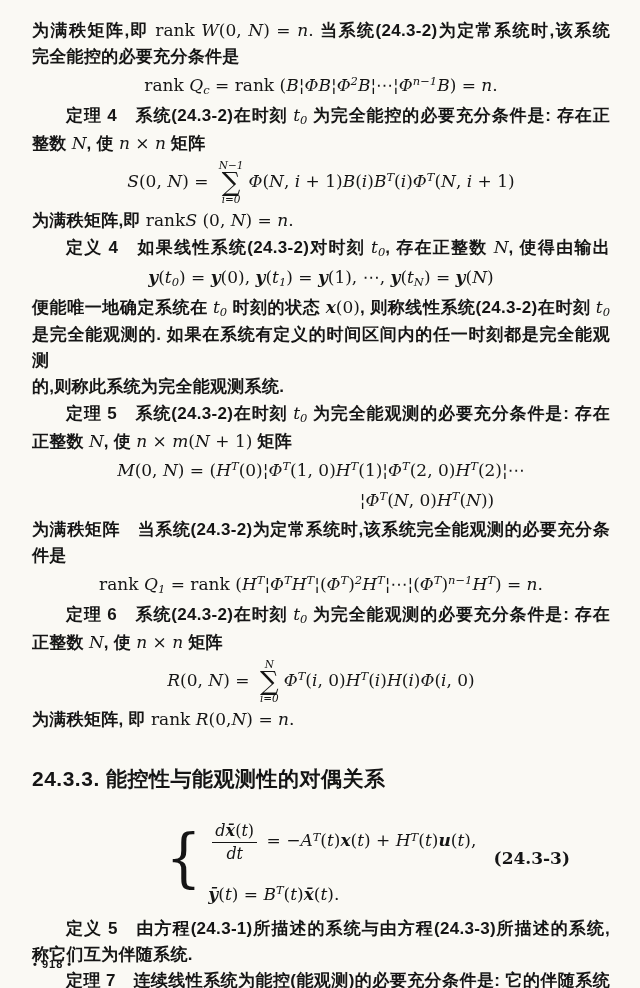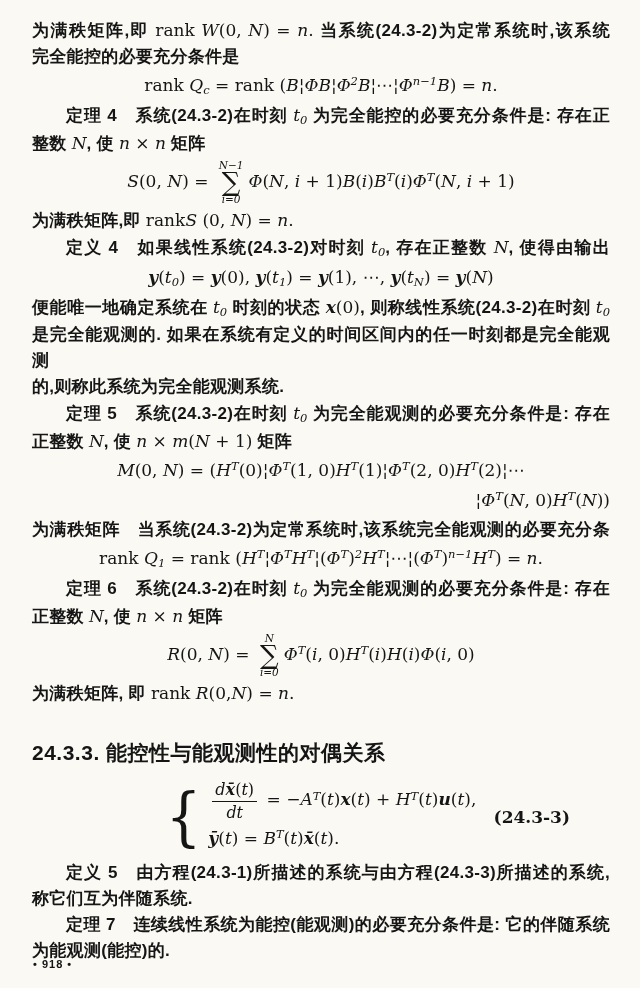--- a/index.html
+++ b/index.html
@@ -12,40 +12,40 @@
     box-sizing:border-box;
     padding:17px 30px 0 32px;
     font-family:"Liberation Sans",sans-serif;
     font-size:17px;
     overflow:hidden;
   }
   .line{line-height:26px;min-height:26px;}
   .line.fill{text-align:justify;text-align-last:justify;}
   .line.indent{text-indent:34px;}
   .formula{text-align:center;line-height:26px;margin:2px 0;}
-  .formula.cont{text-align:right;padding-left:212px;}
+  .formula.cont{text-align:center;padding-left:212px;}
   .tk-c{font-weight:600;letter-spacing:0.3px;text-align:right;}
   .tk-b{font-weight:800;letter-spacing:0.3px;}
   .tk-t{font-family:"DejaVu Serif","Liberation Serif",serif;}
   .tk-i{font-family:"DejaVu Serif","Liberation Serif",serif;font-style:italic;}
   .tk-bi{font-family:"DejaVu Serif","Liberation Serif",serif;font-style:italic;font-weight:700;}
   .tk-sup,.tk-sub{font-family:"DejaVu Serif","Liberation Serif",serif;font-style:italic;font-size:11.5px;}
   .tk-sup{position:relative;top:-6px;}
   .tk-sub{position:relative;top:3px;}
   .sum{display:inline-flex;flex-direction:column;align-items:center;vertical-align:middle;margin:0 5px;}
   .sum .top,.sum .bot{font-family:"DejaVu Serif",serif;font-style:italic;font-size:10.5px;line-height:1.15;}
   .sum .sig{font-family:"DejaVu Serif",serif;font-size:26px;line-height:0.85;}
   .frac{display:inline-flex;flex-direction:column;align-items:center;vertical-align:middle;margin:0 4px;line-height:1.2;font-size:16px;}
   .frac .num{border-bottom:1.5px solid currentColor;padding:0 3px 1px;}
   .frac .den{padding-top:1px;}
   .heading{font-size:21px;font-weight:800;margin:32px 0 13px;letter-spacing:0.5px;font-family:"Liberation Sans",sans-serif;}
   .system{position:relative;display:flex;justify-content:center;align-items:center;margin:6px 0;}
   .system .brace{font-family:"DejaVu Serif",serif;font-size:56px;font-weight:300;line-height:1;transform:scaleY(1.15);margin-right:7px;}
   .system .rows{display:flex;flex-direction:column;gap:3px;}
-  .system .row{line-height:27px;text-align:left;}
+  .system .row{line-height:27px;text-align:left;margin-top:15px;}
   .system .tag{position:absolute;right:40px;top:50%;transform:translateY(-50%);font-family:"DejaVu Serif",serif;font-weight:700;}
   .pagenum{position:absolute;left:33px;bottom:18px;font-weight:700;font-size:11px;letter-spacing:1px;}
 </style>
 </head>
 <body>
 
 <div class="page">
   <div>
       <div class="line fill"><span class="tk-c">为满秩矩阵,即 </span><span class="tk-t">rank </span><span class="tk-i">W</span><span class="tk-t">(0, </span><span class="tk-i">N</span><span class="tk-t">) = </span><span class="tk-i">n</span><span class="tk-t">. </span><span class="tk-c">当系统(24.3-2)为定常系统时,该系统</span></div>
       <div class="line"><span class="tk-c">完全能控的必要充分条件是</span></div>
@@ -61,20 +61,21 @@
       <div class="line fill indent"><span class="tk-b">定义 4</span><span class="tk-c">　如果线性系统(24.3-2)对时刻 </span><span class="tk-i">t</span><span class="tk-sub">0</span><span class="tk-c">, 存在正整数 </span><span class="tk-i">N</span><span class="tk-c">, 使得由输出</span></div>
       <div class="formula"><span class="tk-bi">y</span><span class="tk-t">(</span><span class="tk-i">t</span><span class="tk-sub">0</span><span class="tk-t">) = </span><span class="tk-bi">y</span><span class="tk-t">(0), </span><span class="tk-bi">y</span><span class="tk-t">(</span><span class="tk-i">t</span><span class="tk-sub">1</span><span class="tk-t">) = </span><span class="tk-bi">y</span><span class="tk-t">(1), ⋯, </span><span class="tk-bi">y</span><span class="tk-t">(</span><span class="tk-i">t</span><span class="tk-sub">N</span><span class="tk-t">) = </span><span class="tk-bi">y</span><span class="tk-t">(</span><span class="tk-i">N</span><span class="tk-t">)</span></div>
       <div class="line fill"><span class="tk-c">便能唯一地确定系统在 </span><span class="tk-i">t</span><span class="tk-sub">0</span><span class="tk-c"> 时刻的状态 </span><span class="tk-bi">x</span><span class="tk-t">(0)</span><span class="tk-c">, 则称线性系统(24.3-2)在时刻 </span><span class="tk-i">t</span><span class="tk-sub">0</span></div>
       <div class="line fill"><span class="tk-c">是完全能观测的. 如果在系统有定义的时间区间内的任一时刻都是完全能观测</span></div>
       <div class="line"><span class="tk-c">的,则称此系统为</span><span class="tk-b">完全能观测系统</span><span class="tk-c">.</span></div>
       <div class="line fill indent"><span class="tk-b">定理 5</span><span class="tk-c">　系统(24.3-2)在时刻 </span><span class="tk-i">t</span><span class="tk-sub">0</span><span class="tk-c"> 为完全能观测的必要充分条件是: 存在</span></div>
       <div class="line"><span class="tk-c">正整数 </span><span class="tk-i">N</span><span class="tk-c">, 使 </span><span class="tk-i">n</span><span class="tk-t"> × </span><span class="tk-i">m</span><span class="tk-t">(</span><span class="tk-i">N</span><span class="tk-t"> + 1)</span><span class="tk-c"> 矩阵</span></div>
       <div class="formula"><span class="tk-i">M</span><span class="tk-t">(0, </span><span class="tk-i">N</span><span class="tk-t">) = (</span><span class="tk-i">H</span><span class="tk-sup">T</span><span class="tk-t">(0)¦</span><span class="tk-i">Φ</span><span class="tk-sup">T</span><span class="tk-t">(1, 0)</span><span class="tk-i">H</span><span class="tk-sup">T</span><span class="tk-t">(1)¦</span><span class="tk-i">Φ</span><span class="tk-sup">T</span><span class="tk-t">(2, 0)</span><span class="tk-i">H</span><span class="tk-sup">T</span><span class="tk-t">(2)¦⋯</span></div>
       <div class="formula cont"><span class="tk-t">¦</span><span class="tk-i">Φ</span><span class="tk-sup">T</span><span class="tk-t">(</span><span class="tk-i">N</span><span class="tk-t">, 0)</span><span class="tk-i">H</span><span class="tk-sup">T</span><span class="tk-t">(</span><span class="tk-i">N</span><span class="tk-t">))</span></div>
       <div class="line fill"><span class="tk-c">为满秩矩阵　当系统(24.3-2)为定常系统时,该系统完全能观测的必要充分条</span></div>
+      <div class="line"><span class="tk-c">件是</span></div>
       <div class="formula"><span class="tk-t">rank </span><span class="tk-i">Q</span><span class="tk-sub">1</span><span class="tk-t"> = rank (</span><span class="tk-i">H</span><span class="tk-sup">T</span><span class="tk-t">¦</span><span class="tk-i">Φ</span><span class="tk-sup">T</span><span class="tk-i">H</span><span class="tk-sup">T</span><span class="tk-t">¦(</span><span class="tk-i">Φ</span><span class="tk-sup">T</span><span class="tk-t">)</span><span class="tk-sup">2</span><span class="tk-i">H</span><span class="tk-sup">T</span><span class="tk-t">¦⋯¦(</span><span class="tk-i">Φ</span><span class="tk-sup">T</span><span class="tk-t">)</span><span class="tk-sup">n−1</span><span class="tk-i">H</span><span class="tk-sup">T</span><span class="tk-t">) = </span><span class="tk-i">n</span><span class="tk-t">.</span></div>
       <div class="line fill indent"><span class="tk-b">定理 6</span><span class="tk-c">　系统(24.3-2)在时刻 </span><span class="tk-i">t</span><span class="tk-sub">0</span><span class="tk-c"> 为完全能观测的必要充分条件是: 存在</span></div>
       <div class="line"><span class="tk-c">正整数 </span><span class="tk-i">N</span><span class="tk-c">, 使 </span><span class="tk-i">n</span><span class="tk-t"> × </span><span class="tk-i">n</span><span class="tk-c"> 矩阵</span></div>
       <div class="formula"><span class="tk-i">R</span><span class="tk-t">(0, </span><span class="tk-i">N</span><span class="tk-t">) = </span><span class="sum">
           <span class="top">N</span>
           <span class="sig">∑</span>
           <span class="bot">i=0</span>
         </span><span class="tk-i">Φ</span><span class="tk-sup">T</span><span class="tk-t">(</span><span class="tk-i">i</span><span class="tk-t">, 0)</span><span class="tk-i">H</span><span class="tk-sup">T</span><span class="tk-t">(</span><span class="tk-i">i</span><span class="tk-t">)</span><span class="tk-i">H</span><span class="tk-t">(</span><span class="tk-i">i</span><span class="tk-t">)</span><span class="tk-i">Φ</span><span class="tk-t">(</span><span class="tk-i">i</span><span class="tk-t">, 0)</span></div>
       <div class="line"><span class="tk-c">为满秩矩阵, 即 </span><span class="tk-t">rank </span><span class="tk-i">R</span><span class="tk-t">(0,</span><span class="tk-i">N</span><span class="tk-t">) = </span><span class="tk-i">n</span><span class="tk-t">.</span></div>
       <h2 class="heading">24.3.3. 能控性与能观测性的对偶关系</h2>

